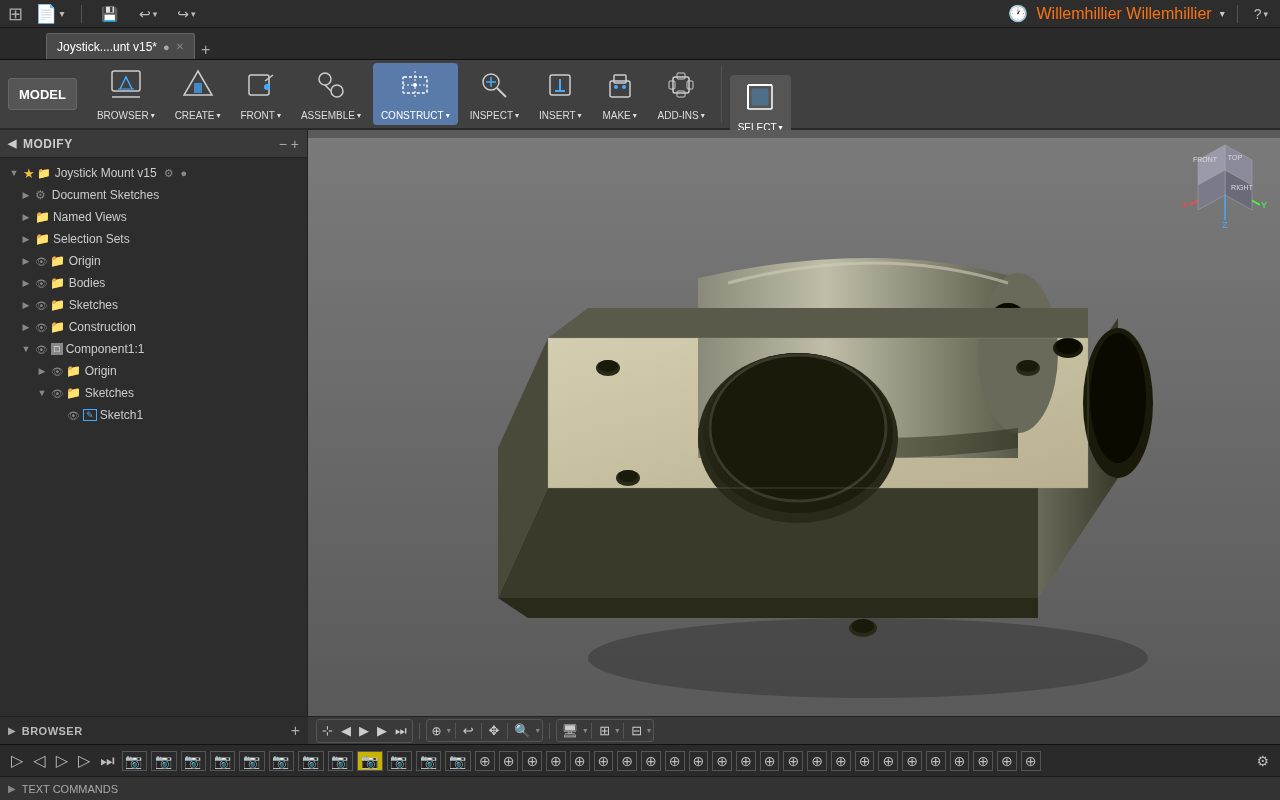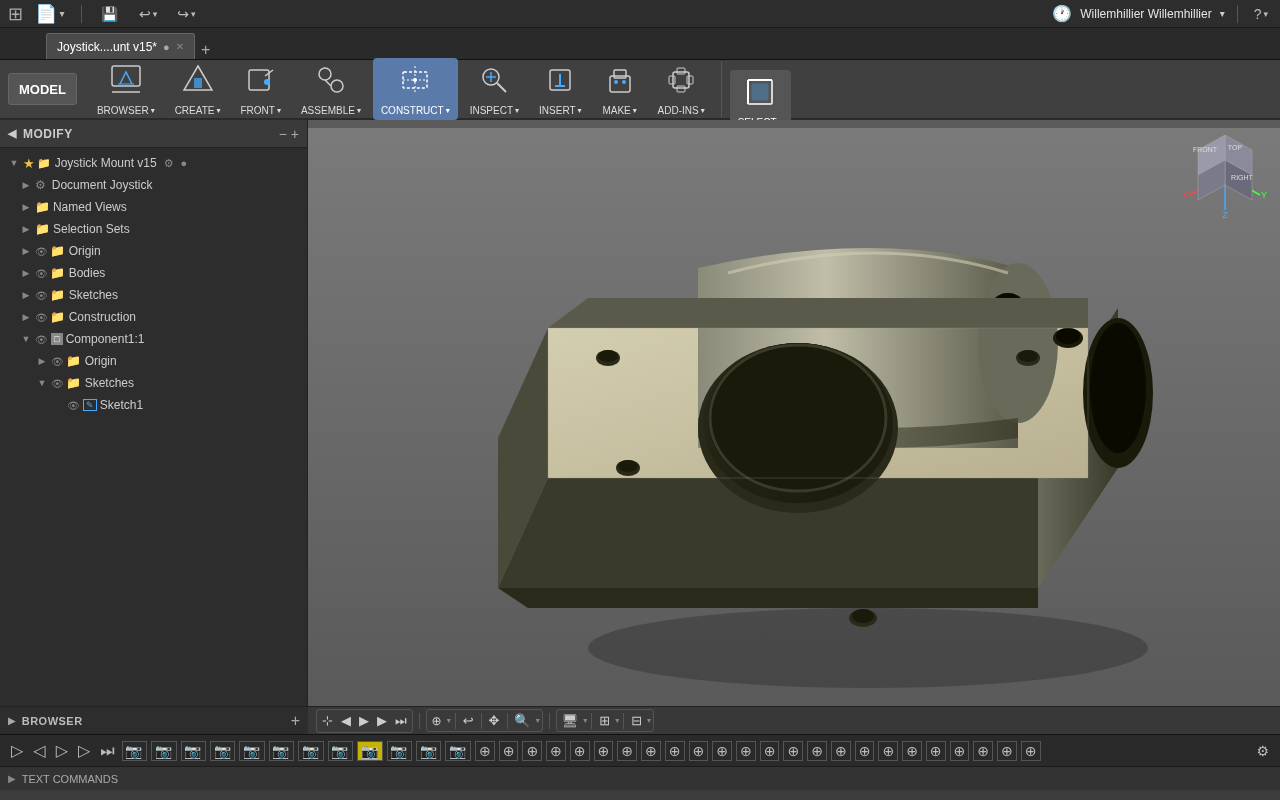--- a/index.html
+++ b/index.html
@@ -12,21 +12,21 @@
       display: flex;
       align-items: center;
       padding: 0 8px;
       gap: 12px;
       border-bottom: 1px solid #1a1a1a;
     }
     #top-bar .file-menu { display: flex; align-items: center; gap: 2px; color: #bbb; font-size: 12px; cursor: pointer; }
     .top-icon-btn { background: none; border: none; color: #bbb; font-size: 14px; cursor: pointer; padding: 2px 4px; display: flex; align-items: center; gap: 2px; }
     .separator-v { width: 1px; height: 18px; background: #555; margin: 0 4px; }
     .top-bar-right { margin-left: auto; display: flex; align-items: center; gap: 8px; }
-    .user-name { color: #e5e5e5; font-size: 12px; }
+    .user-name { color: #f97316; font-size: 16px; }
 
     
     #tab-bar {
       height: 32px;
       background: #2a2a2a;
       display: flex;
       align-items: flex-end;
       padding: 0 8px;
       border-bottom: 1px solid #111;
     }
@@ -43,21 +43,21 @@
       color: #ccc;
       font-size: 12px;
       border-radius: 3px 3px 0 0;
     }
     .tab.active { background: #4a4a4a; border-color: #666; color: #fff; margin-left: 38px; }
     .tab-close { font-size: 10px; color: #888; cursor: pointer; }
     .tab-add { background: none; border: none; color: #aaa; font-size: 16px; cursor: pointer; padding: 0 6px; }
 
     
     #toolbar {
-      height: 60px;
+      height: 70px;
       background: #404040;
       display: flex;
       align-items: center;
       padding: 0 8px;
       gap: 4px;
       border-bottom: 2px solid #2a2a2a;
     }
     .toolbar-model-btn {
       background: #555;
       border: 1px solid #666;
@@ -415,21 +415,21 @@
           <span style="font-size:11px;color:#888;width:14px;">📁</span>
           <span class="tree-label">Joystick Mount v15</span>
           <span style="font-size:11px;color:#888;margin-left:4px;">⚙</span>
           <span style="font-size:11px;color:#888;margin-left:4px;">●</span>
         </div>
 
         <div class="tree-item indent-1">
           <span class="tree-arrow">▶</span>
           <span style="font-size:12px;color:#888;">⚙</span>
           <span style="font-size:11px;color:#888;"> </span>
-          <span class="tree-label">Document Joystick</span>
+          <span class="tree-label">Document Sketches</span>
         </div>
 
         <div class="tree-item indent-1">
           <span class="tree-arrow">▶</span>
           <span style="font-size:12px;color:#c8a74a;">📁</span>
           <span class="tree-label">Named Views</span>
         </div>
 
         <div class="tree-item indent-1">
           <span class="tree-arrow">▶</span>

